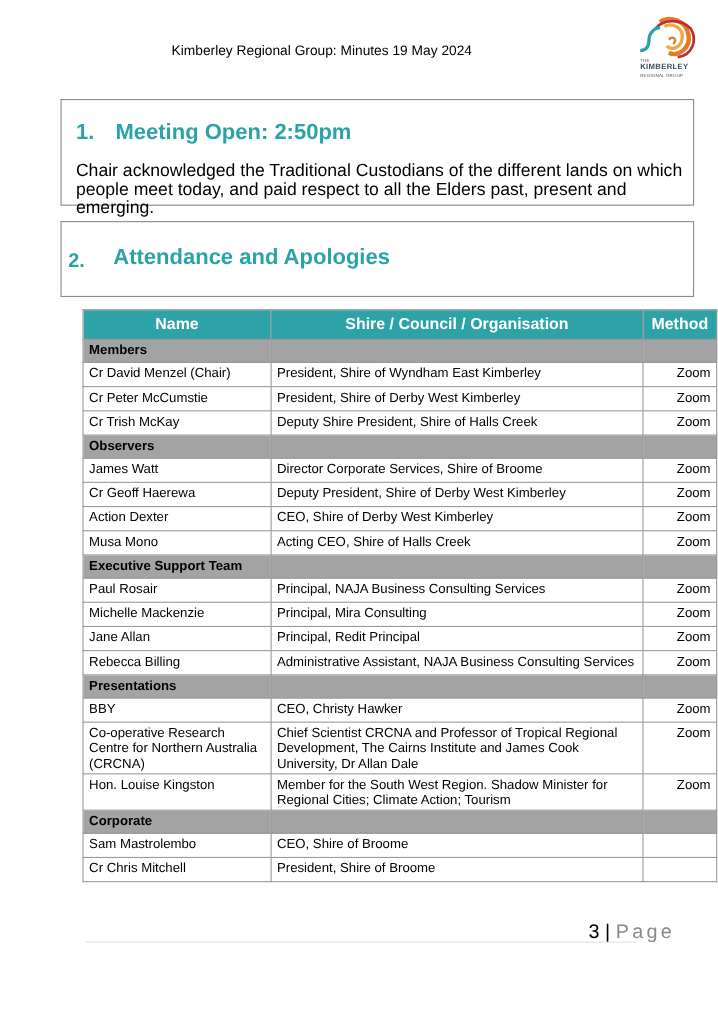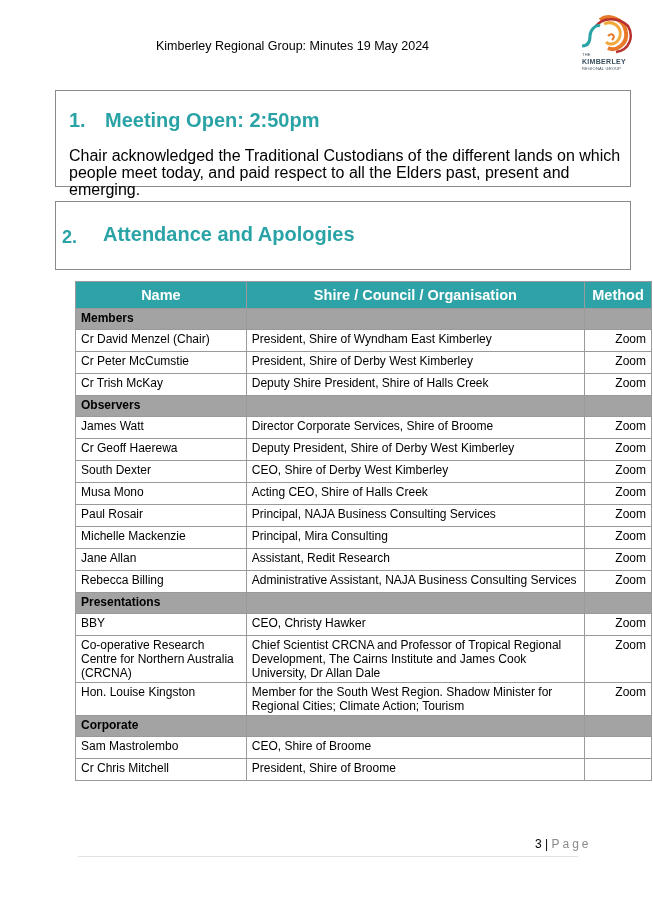--- a/index.html
+++ b/index.html
@@ -20,21 +20,21 @@
   .box2 .ttl { left: 47px; top: 21px; }
   .para { position: absolute; left: 13px; top: 56px; width: 556px; font-size: 16px; line-height: 17px; }
   table.att { position: absolute; left: 55px; top: 281px; width: 577px; border-collapse: collapse; font-size: 12px; margin-left: 20px; }
   table.att td, table.att th { border: 1px solid #9a9a9a; padding: 2px 5px; vertical-align: top; line-height: 14px; }
   table.att th { background: #2ea3a7; color: #fff; font-size: 14.5px; font-weight: bold; height: 22px;
                  vertical-align: middle; padding: 2px 3px; }
   table.att tr.group td { background: #a3a3a3; font-weight: bold; height: 16px; }
   table.att tr.row td { height: 17px; }
   td.method { text-align: right; }
   col.c1 { width: 171px; } col.c2 { width: 339px; } col.c3 { width: 67px; }
-  .pageno { position: absolute; left: 535px; top: 837px; font-size: 12px; }
+  .pageno { position: absolute; left: 535px; top: 837px; font-size: 18px; }
   .pageno .bar { color: #000; }
   .pageno .pg { color: #8a8a8a; letter-spacing: 3px; }
   .footer-line { position: absolute; left: 78px; top: 856px; width: 500px; height: 1px; background: #e2e2e2; }
 </style>
 </head>
 <body>
 
 <div class="header-title">Kimberley Regional Group: Minutes 19 May 2024</div>
 
 <svg class="logo" viewBox="0 0 56 60">
@@ -104,42 +104,47 @@
         <td>James Watt</td>
         <td>Director Corporate Services, Shire of Broome</td>
         <td class="method">Zoom</td>
       </tr>
       <tr class="row">
         <td>Cr Geoff Haerewa</td>
         <td>Deputy President, Shire of Derby West Kimberley</td>
         <td class="method">Zoom</td>
       </tr>
       <tr class="row">
-        <td>South Dexter</td>
+        <td>Action Dexter</td>
         <td>CEO, Shire of Derby West Kimberley</td>
         <td class="method">Zoom</td>
       </tr>
       <tr class="row">
         <td>Musa Mono</td>
         <td>Acting CEO, Shire of Halls Creek</td>
         <td class="method">Zoom</td>
+      </tr>
+      <tr class="group">
+        <td>Executive Support Team</td>
+        <td></td>
+        <td></td>
       </tr>
       <tr class="row">
         <td>Paul Rosair</td>
         <td> Principal, NAJA Business Consulting Services</td>
         <td class="method">Zoom</td>
       </tr>
       <tr class="row">
         <td>Michelle Mackenzie</td>
         <td> Principal, Mira Consulting</td>
         <td class="method">Zoom</td>
       </tr>
       <tr class="row">
         <td>Jane Allan</td>
-        <td> Assistant, Redit Research</td>
+        <td> Principal, Redit Principal</td>
         <td class="method">Zoom</td>
       </tr>
       <tr class="row">
         <td>Rebecca Billing</td>
         <td>Administrative Assistant, NAJA Business Consulting Services</td>
         <td class="method">Zoom</td>
       </tr>
       <tr class="group">
         <td>Presentations</td>
         <td></td>

